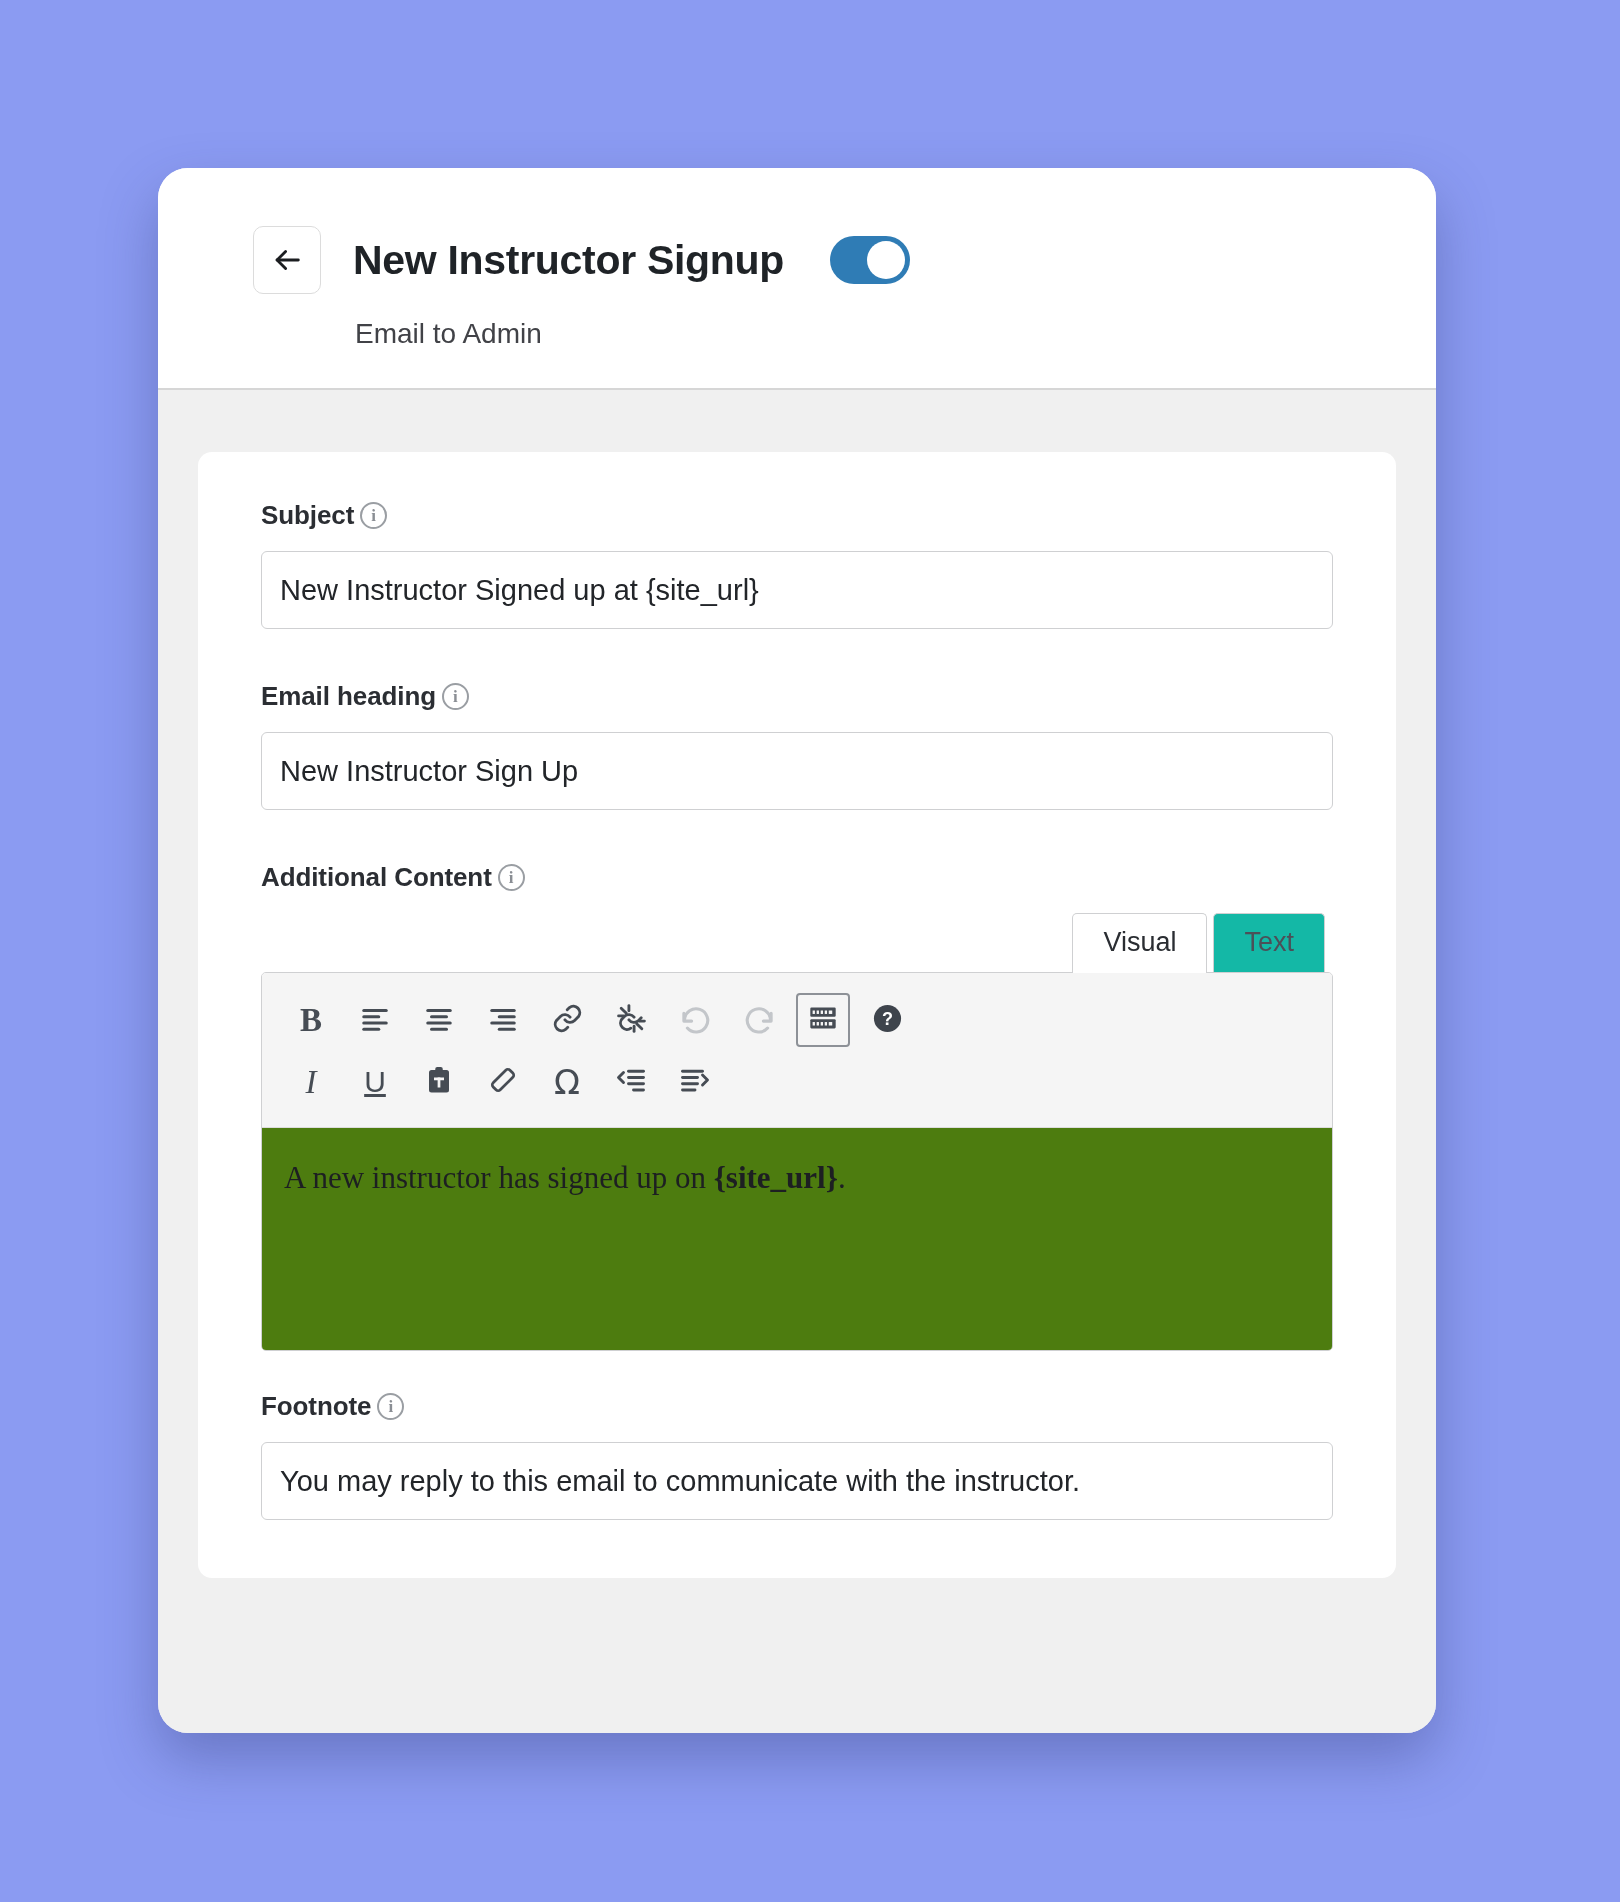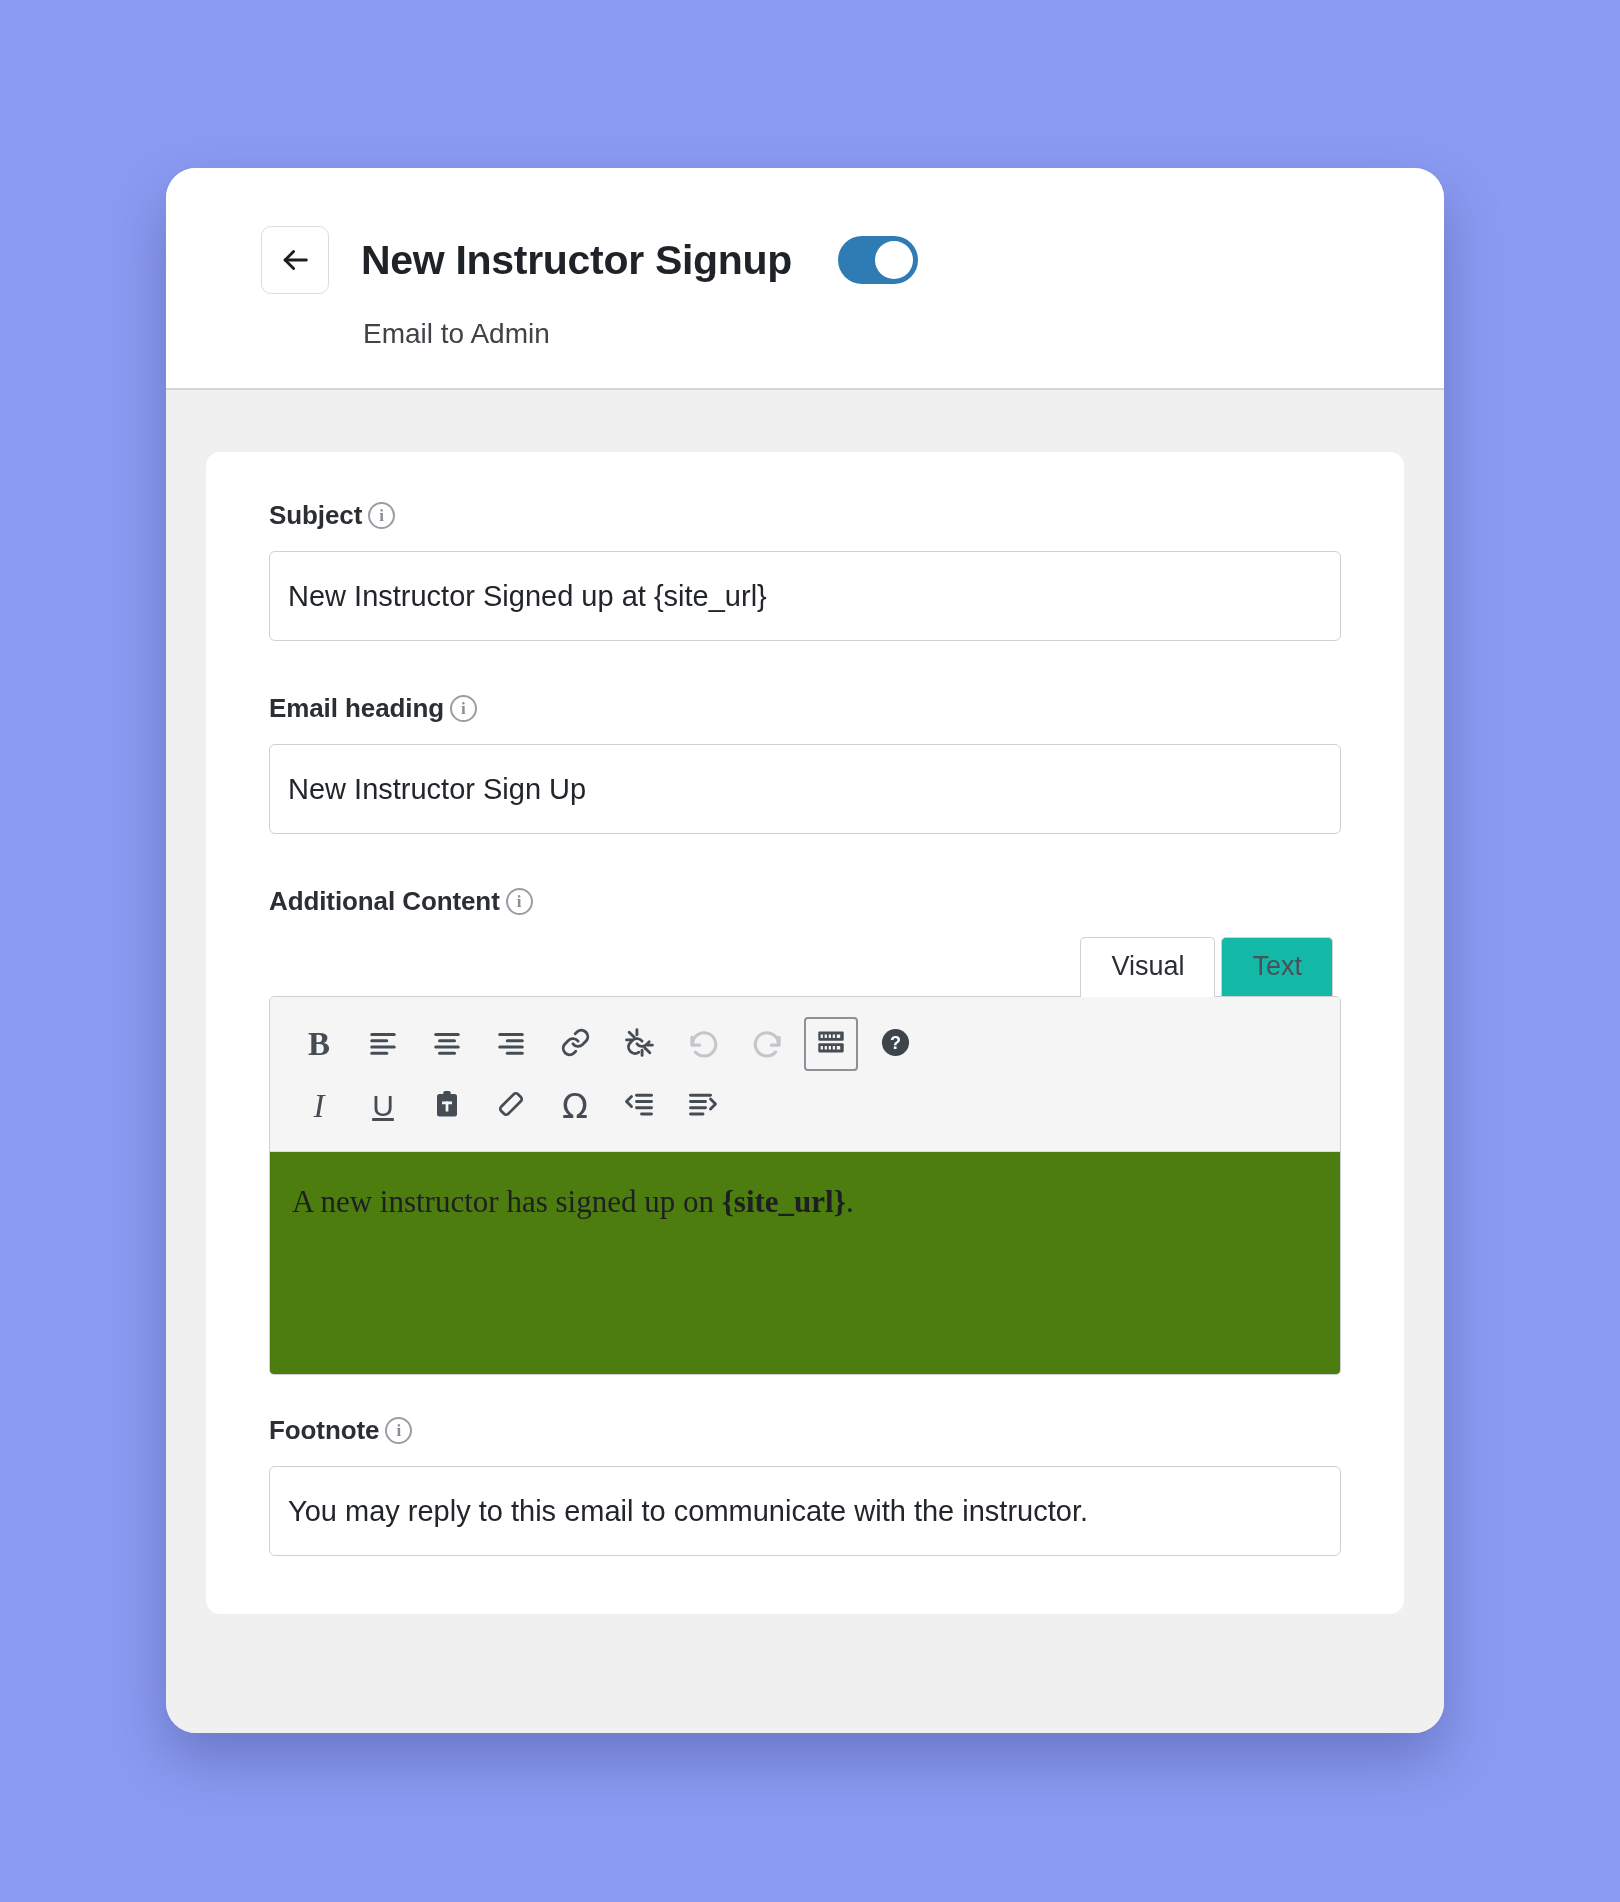--- a/index.html
+++ b/index.html
@@ -13,21 +13,21 @@
   .stage {
     position: relative;
     width: 1620px;
     height: 1902px;
     background: #8b9bf2;
   }
 
   
   .window {
     position: absolute;
-    left: 166px;
+    left: 158px;
     top: 168px;
     width: 1278px;
     height: 1565px;
     background: #f0f0f0;
     border-radius: 30px;
     box-shadow: 0 26px 56px rgba(40,50,110,.34);
     overflow: hidden;
   }
 
   
@@ -124,21 +124,21 @@
     font-size: 17px;
     font-weight: 700;
     color: #8a8e94;
     font-family: "Liberation Serif", serif;
     line-height: 1;
     cursor: pointer;
     flex: 0 0 auto;
   }
   .text-input {
     width: 100%;
-    height: 90px;
+    height: 78px;
     border: 1px solid #cfd0d2;
     border-radius: 6px;
     background: #fff;
     font-size: 29px;
     color: #222529;
     padding: 8px 18px;
     font-family: "Liberation Sans", sans-serif;
     display: flex;
     align-items: center;
   }

